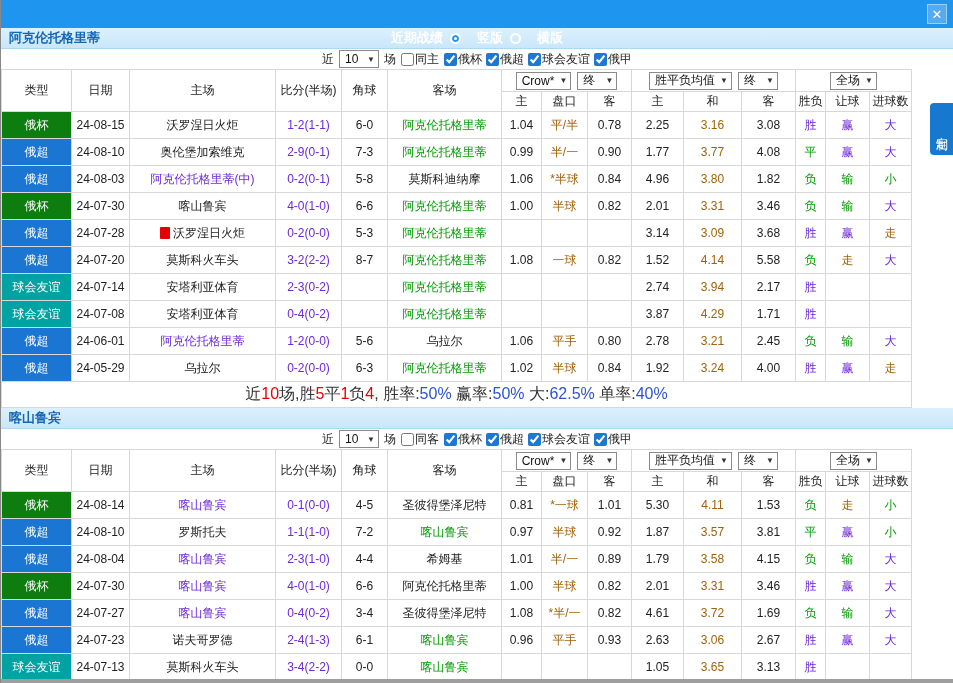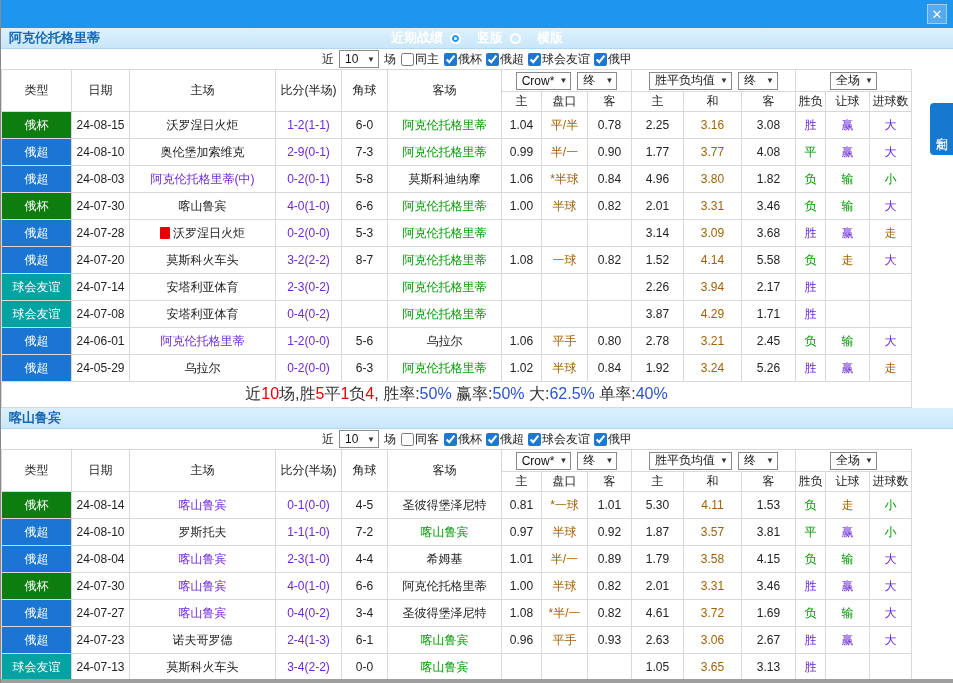--- a/index.html
+++ b/index.html
@@ -285,21 +285,21 @@
           <tr>
             <td class="league-td" style="background: rgb(0, 162, 162);">球会友谊</td>
             <td class="c-black">24-07-14</td>
             <td class="c-black team-link">安塔利亚体育</td>
             <td class="c-red">2-3(0-2)</td>
             <td class="c-black"></td>
             <td class="c-green team-link">阿克伦托格里蒂</td>
             <td class="c-black"></td>
             <td class="c-blue"></td>
             <td class="c-black"></td>
-            <td class="c-black">2.26</td>
+            <td class="c-black">2.74</td>
             <td class="c-blue">3.94</td>
             <td class="c-black">2.17</td>
             <td class="c-red">胜</td>
             <td class="c-black"></td>
             <td class="c-black"></td>
           </tr>
           <tr>
             <td class="league-td" style="background: rgb(0, 162, 162);">球会友谊</td>
             <td class="c-black">24-07-08</td>
             <td class="c-black team-link">安塔利亚体育</td>
@@ -338,21 +338,21 @@
             <td class="c-black">24-05-29</td>
             <td class="c-black team-link">乌拉尔</td>
             <td class="c-red">0-2(0-0)</td>
             <td class="c-black">6-3</td>
             <td class="c-green team-link">阿克伦托格里蒂</td>
             <td class="c-black">1.02</td>
             <td class="c-blue">半球</td>
             <td class="c-black">0.84</td>
             <td class="c-black">1.92</td>
             <td class="c-blue">3.24</td>
-            <td class="c-black">5.26</td>
+            <td class="c-black">4.00</td>
             <td class="c-red">胜</td>
             <td class="c-red">赢</td>
             <td class="c-blue">走</td>
           </tr>
         </tbody>
       <tfoot>
         <tr>
           <td colspan="15" class="summary"><span class="seg-k">近</span><span class="seg-r">10</span><span class="seg-k">场,胜</span><span class="seg-r">5</span><span class="seg-k">平</span><span class="seg-r">1</span><span class="seg-k">负</span><span class="seg-r">4</span><span class="seg-k">, 胜率:</span><span class="seg-b">50%</span><span class="seg-k"> 赢率:</span><span class="seg-b">50%</span><span class="seg-k"> 大:</span><span class="seg-b">62.5%</span><span class="seg-k"> 单率:</span><span class="seg-b">40%</span></td>
         </tr>
       </tfoot>

